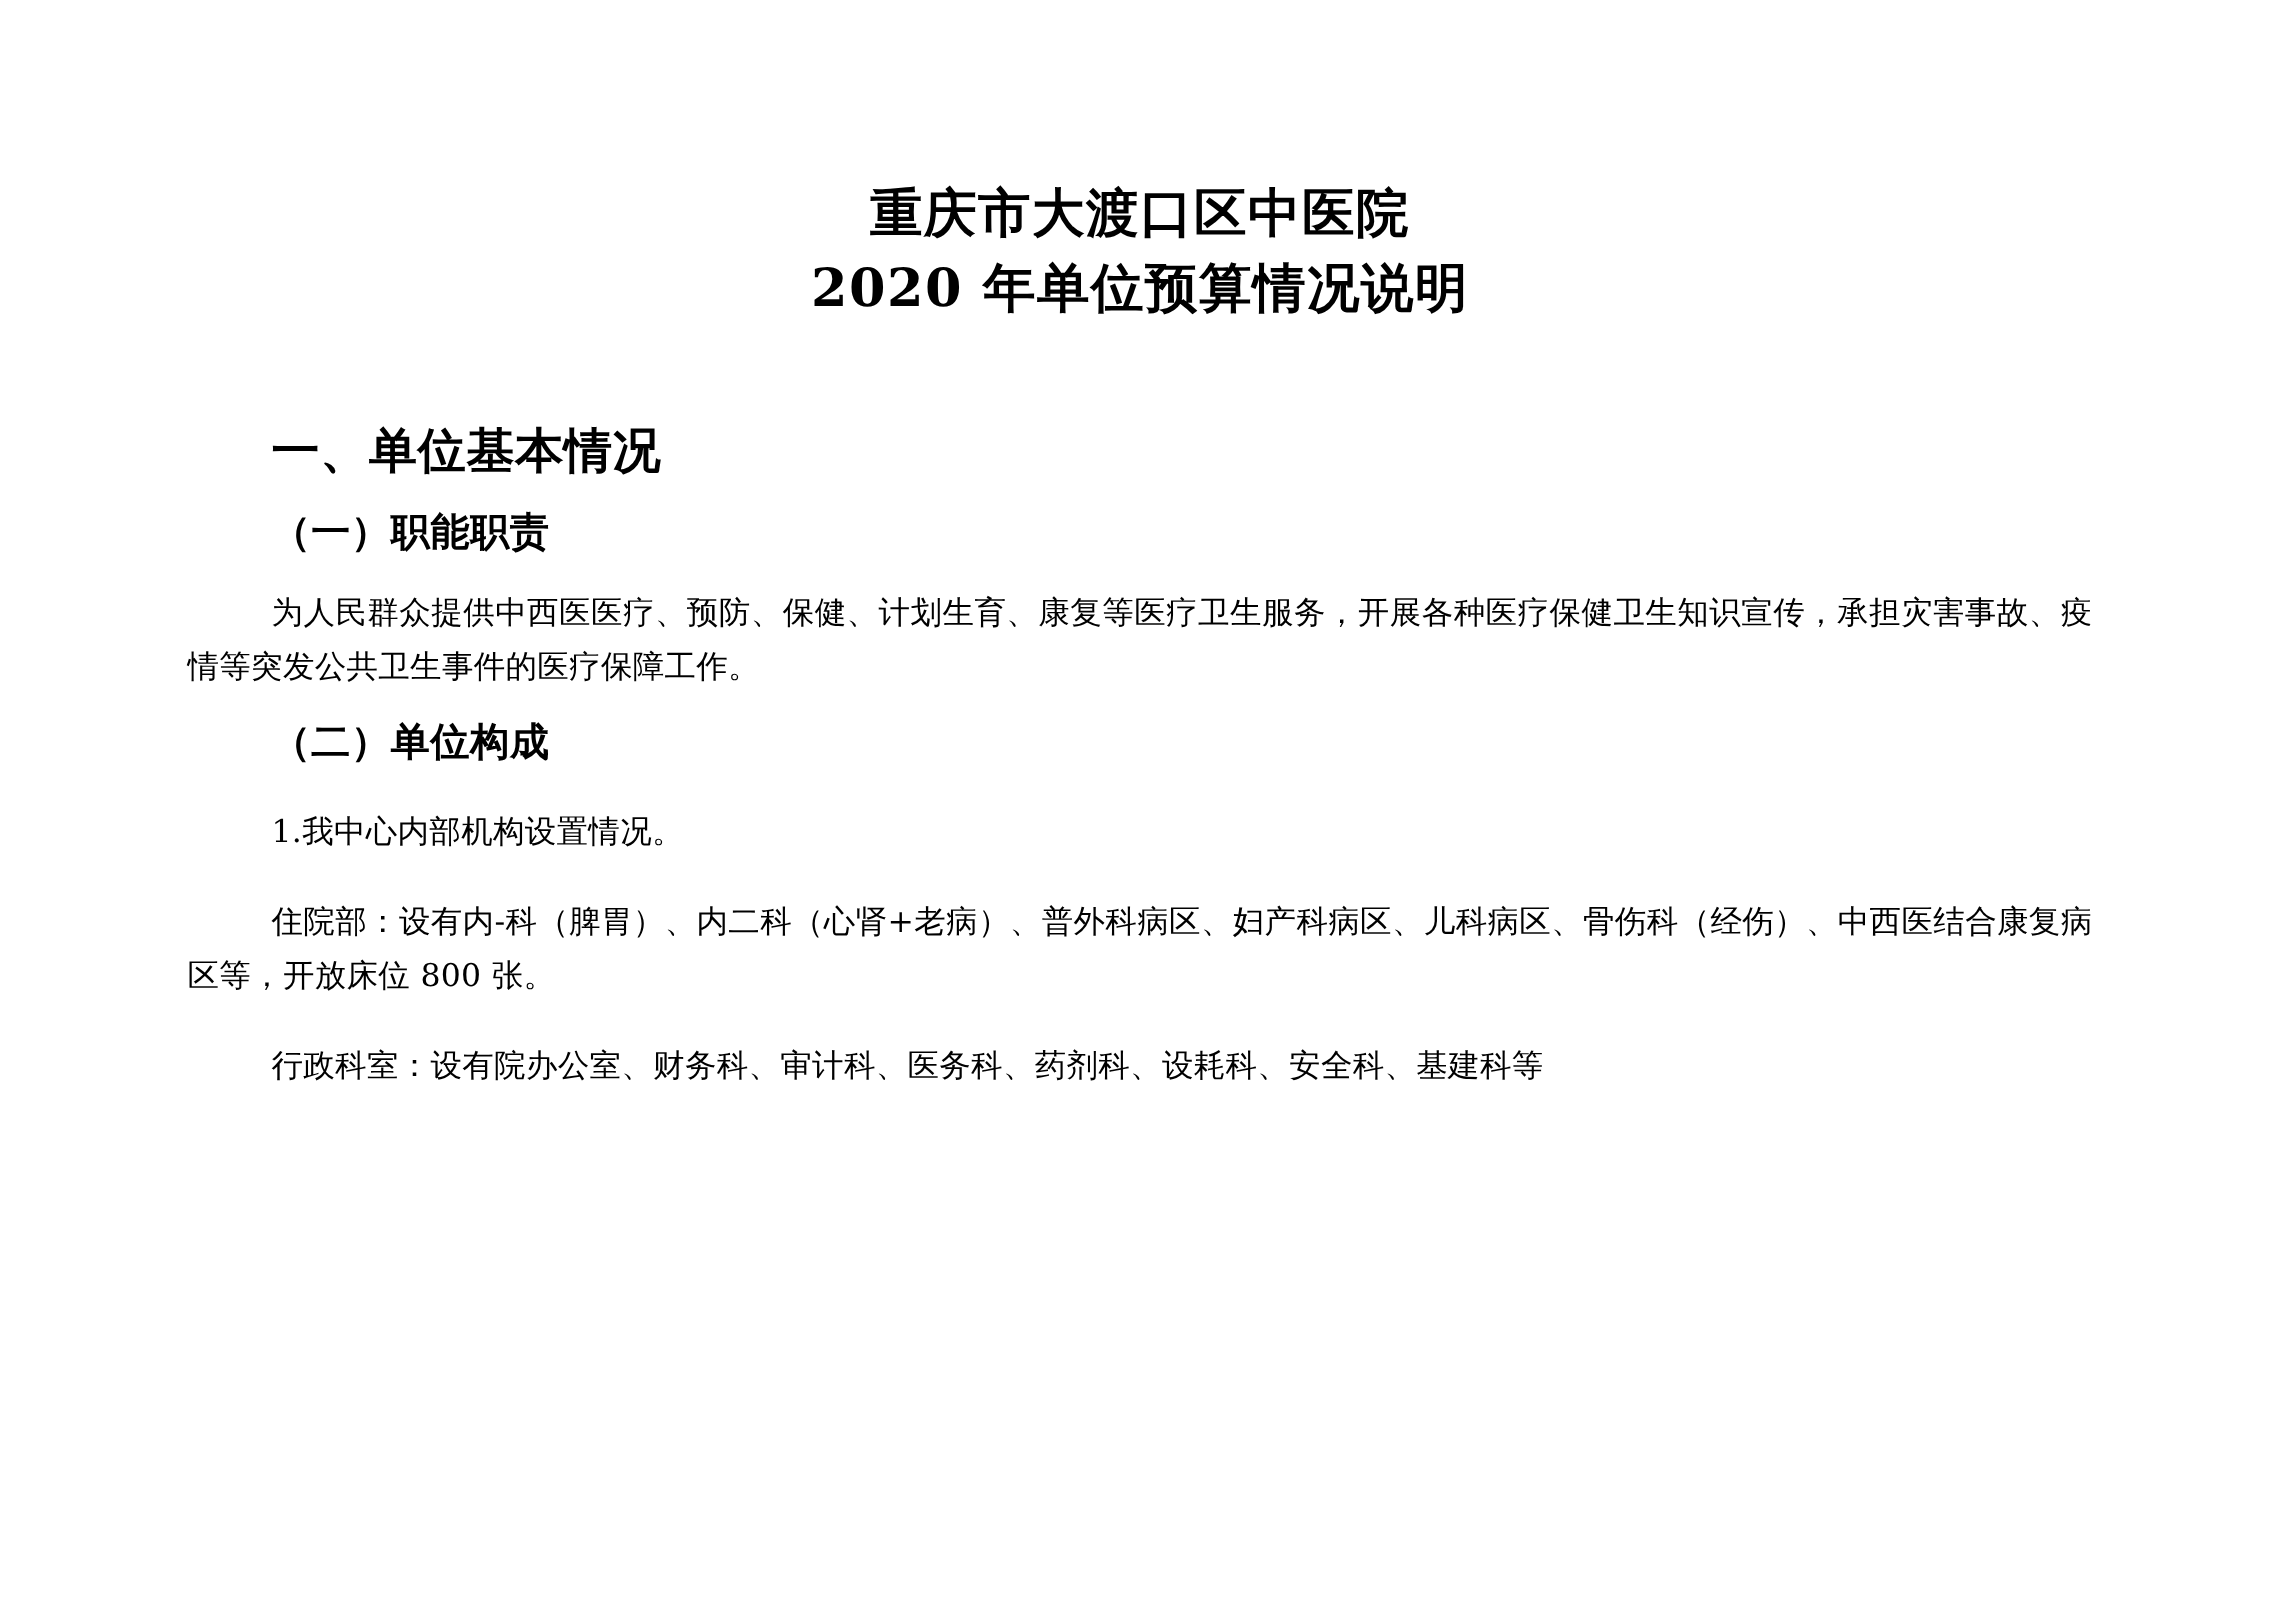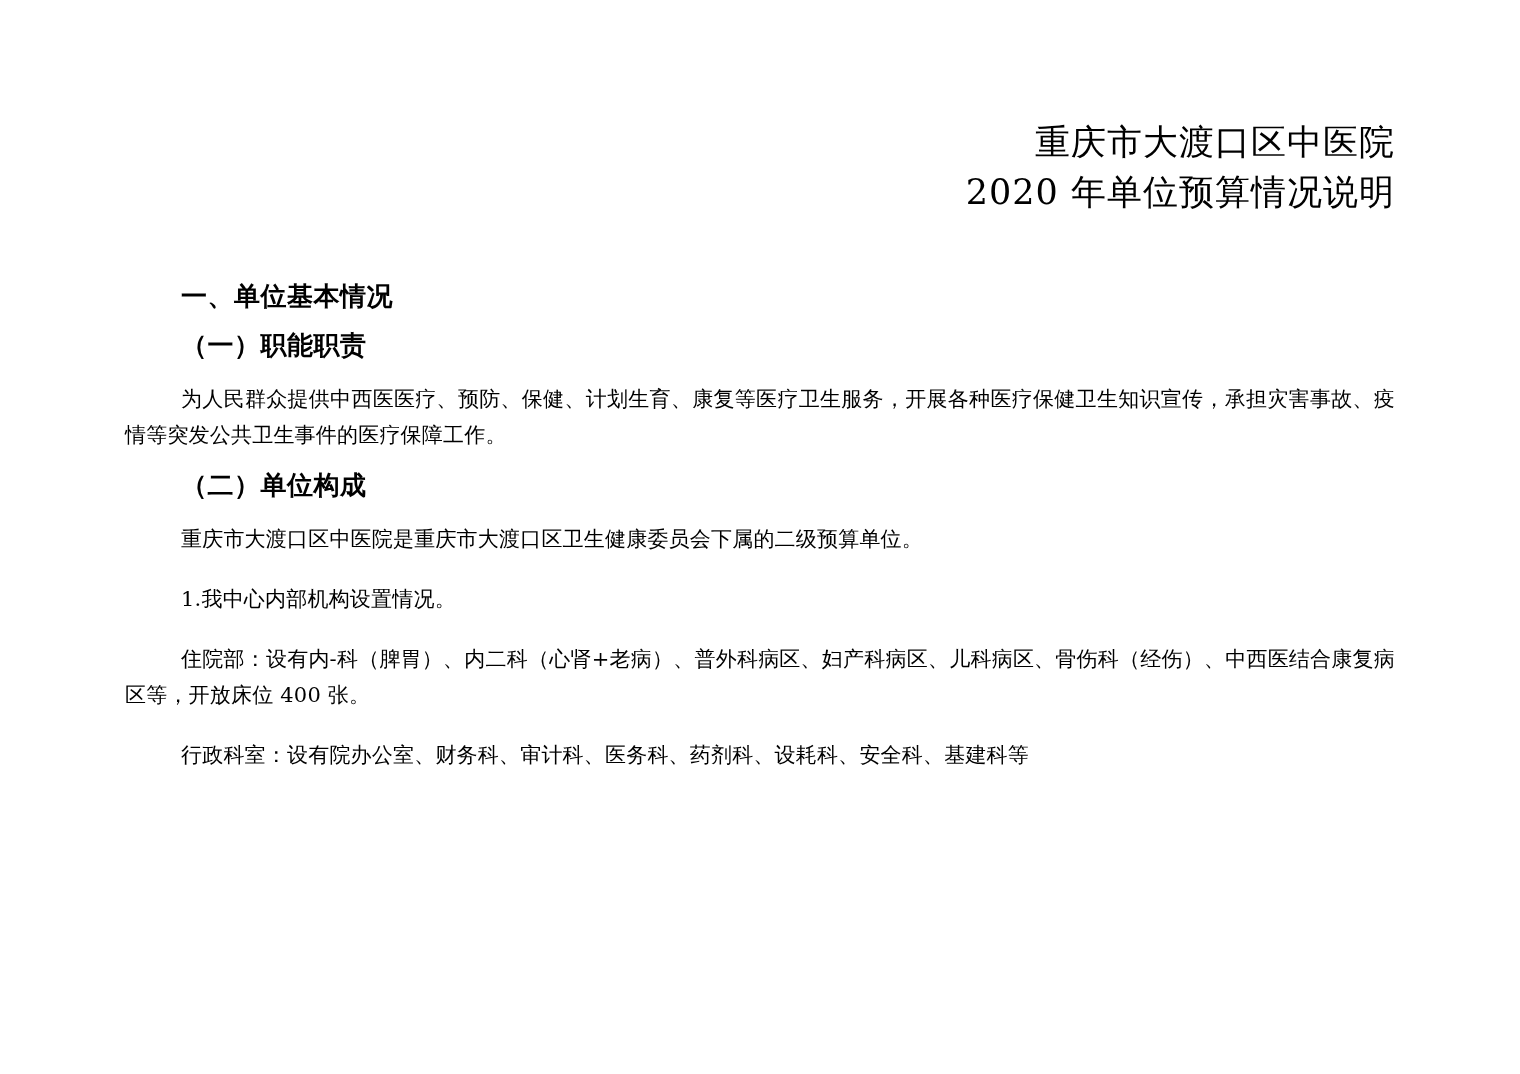--- a/index.html
+++ b/index.html
@@ -15,31 +15,31 @@
     overflow: hidden;
   }
   .page {
     position: relative;
     width: 1520px;
     height: 1074px;
     box-sizing: border-box;
     padding: 118px 125px 0 125px;
   }
   .doc-title {
-    text-align: right;
+    text-align: center;
     font-size: 35px;
-    font-weight: normal;
+    font-weight: bold;
     line-height: 1.42;
     letter-spacing: 1px;
   }
   .doc-title .line2 {
     display: block;
   }
   .section-heading {
-    font-size: 26px;
+    font-size: 32px;
     font-weight: bold;
     margin-top: 62px;
     text-indent: 56px;
     letter-spacing: 0.5px;
   }
   .sub-heading {
     font-size: 26px;
     font-weight: bold;
     margin-top: 14px;
     text-indent: 56px;
@@ -69,22 +69,21 @@
   </div>
 
   <div class="section-heading">一、单位基本情况</div>
 
   <div class="sub-heading">（一）职能职责</div>
 
   <p class="body-text">为人民群众提供中西医医疗、预防、保健、计划生育、康复等医疗卫生服务，开展各种医疗保健卫生知识宣传，承担灾害事故、疫情等突发公共卫生事件的医疗保障工作。</p>
 
   <div class="sub-heading">（二）单位构成</div>
 
-  <p class="body-text">重庆市大渡口区中医院是重庆市大渡口区卫生健康委员会下属的二级预算单位。</p>
 
   <p class="body-text tight">1.我中心内部机构设置情况。</p>
 
 
-  <p class="body-text tight">住院部：设有内-科（脾胃）、内二科（心肾+老病）、普外科病区、妇产科病区、儿科病区、骨伤科（经伤）、中西医结合康复病区等，开放床位 400 张。</p>
+  <p class="body-text tight">住院部：设有内-科（脾胃）、内二科（心肾+老病）、普外科病区、妇产科病区、儿科病区、骨伤科（经伤）、中西医结合康复病区等，开放床位 800 张。</p>
 
   <p class="body-text tight">行政科室：设有院办公室、财务科、审计科、医务科、药剂科、设耗科、安全科、基建科等</p>
 
 </div>
 
 </body></html>

